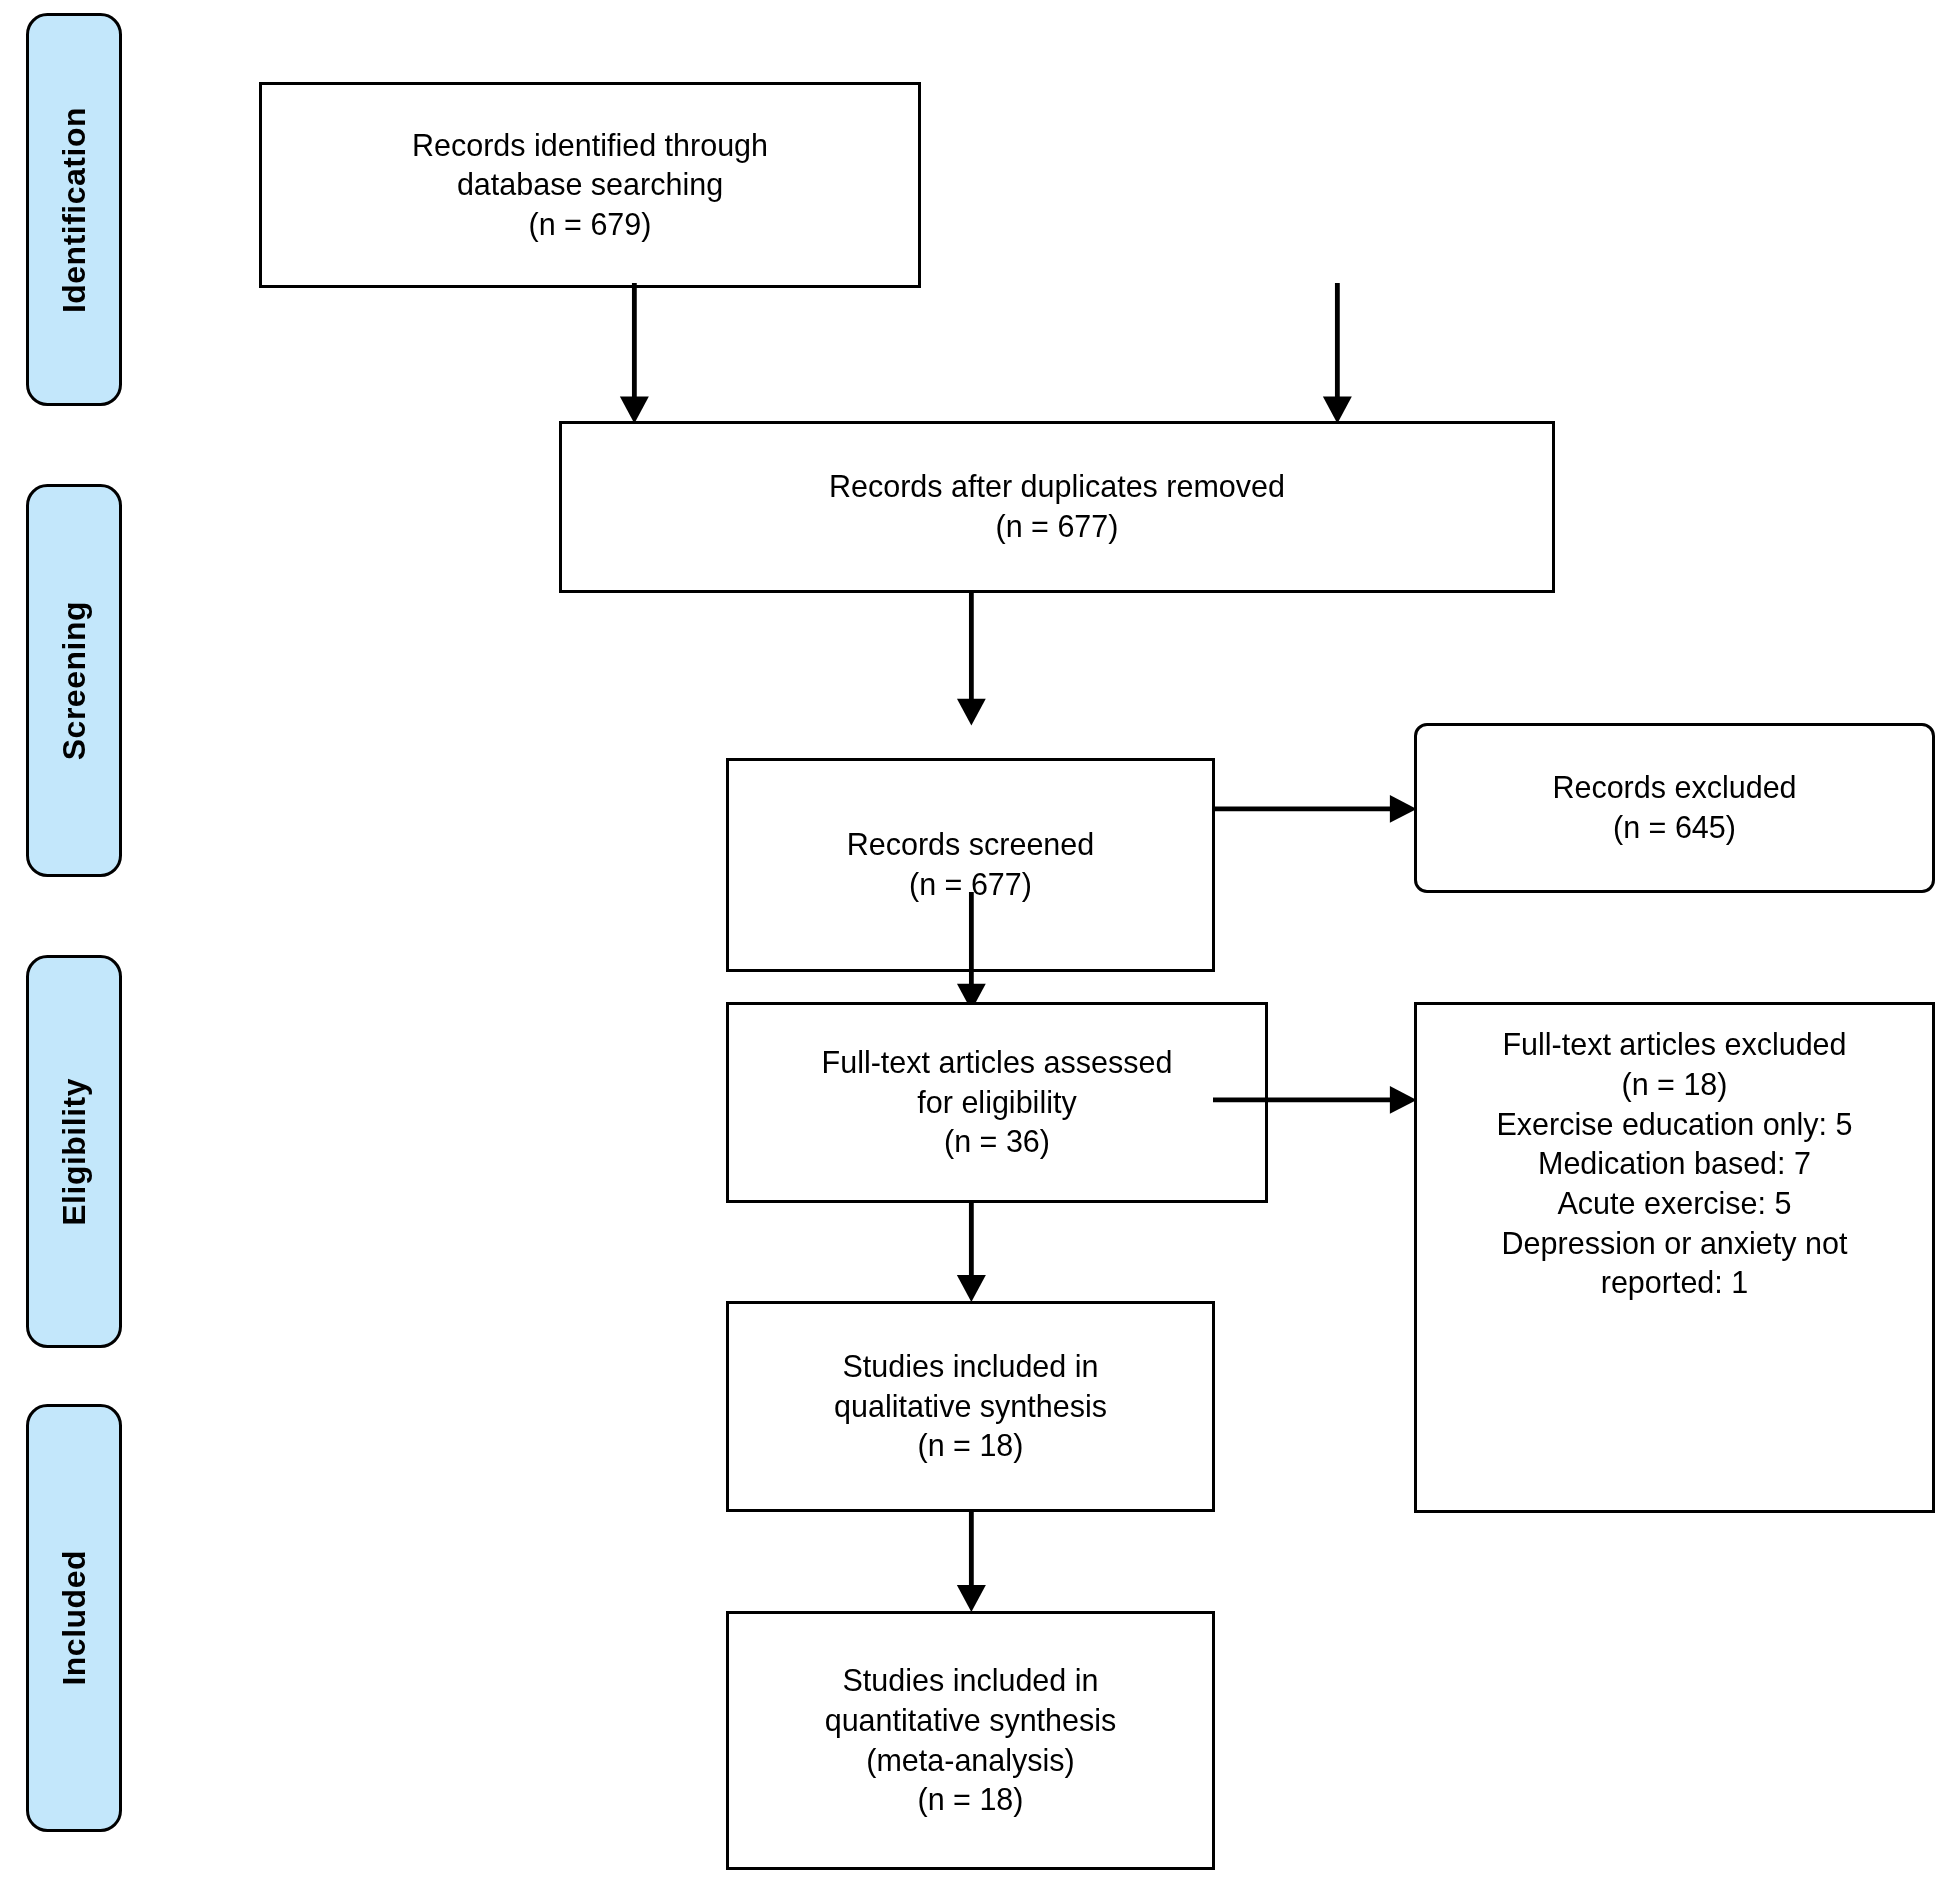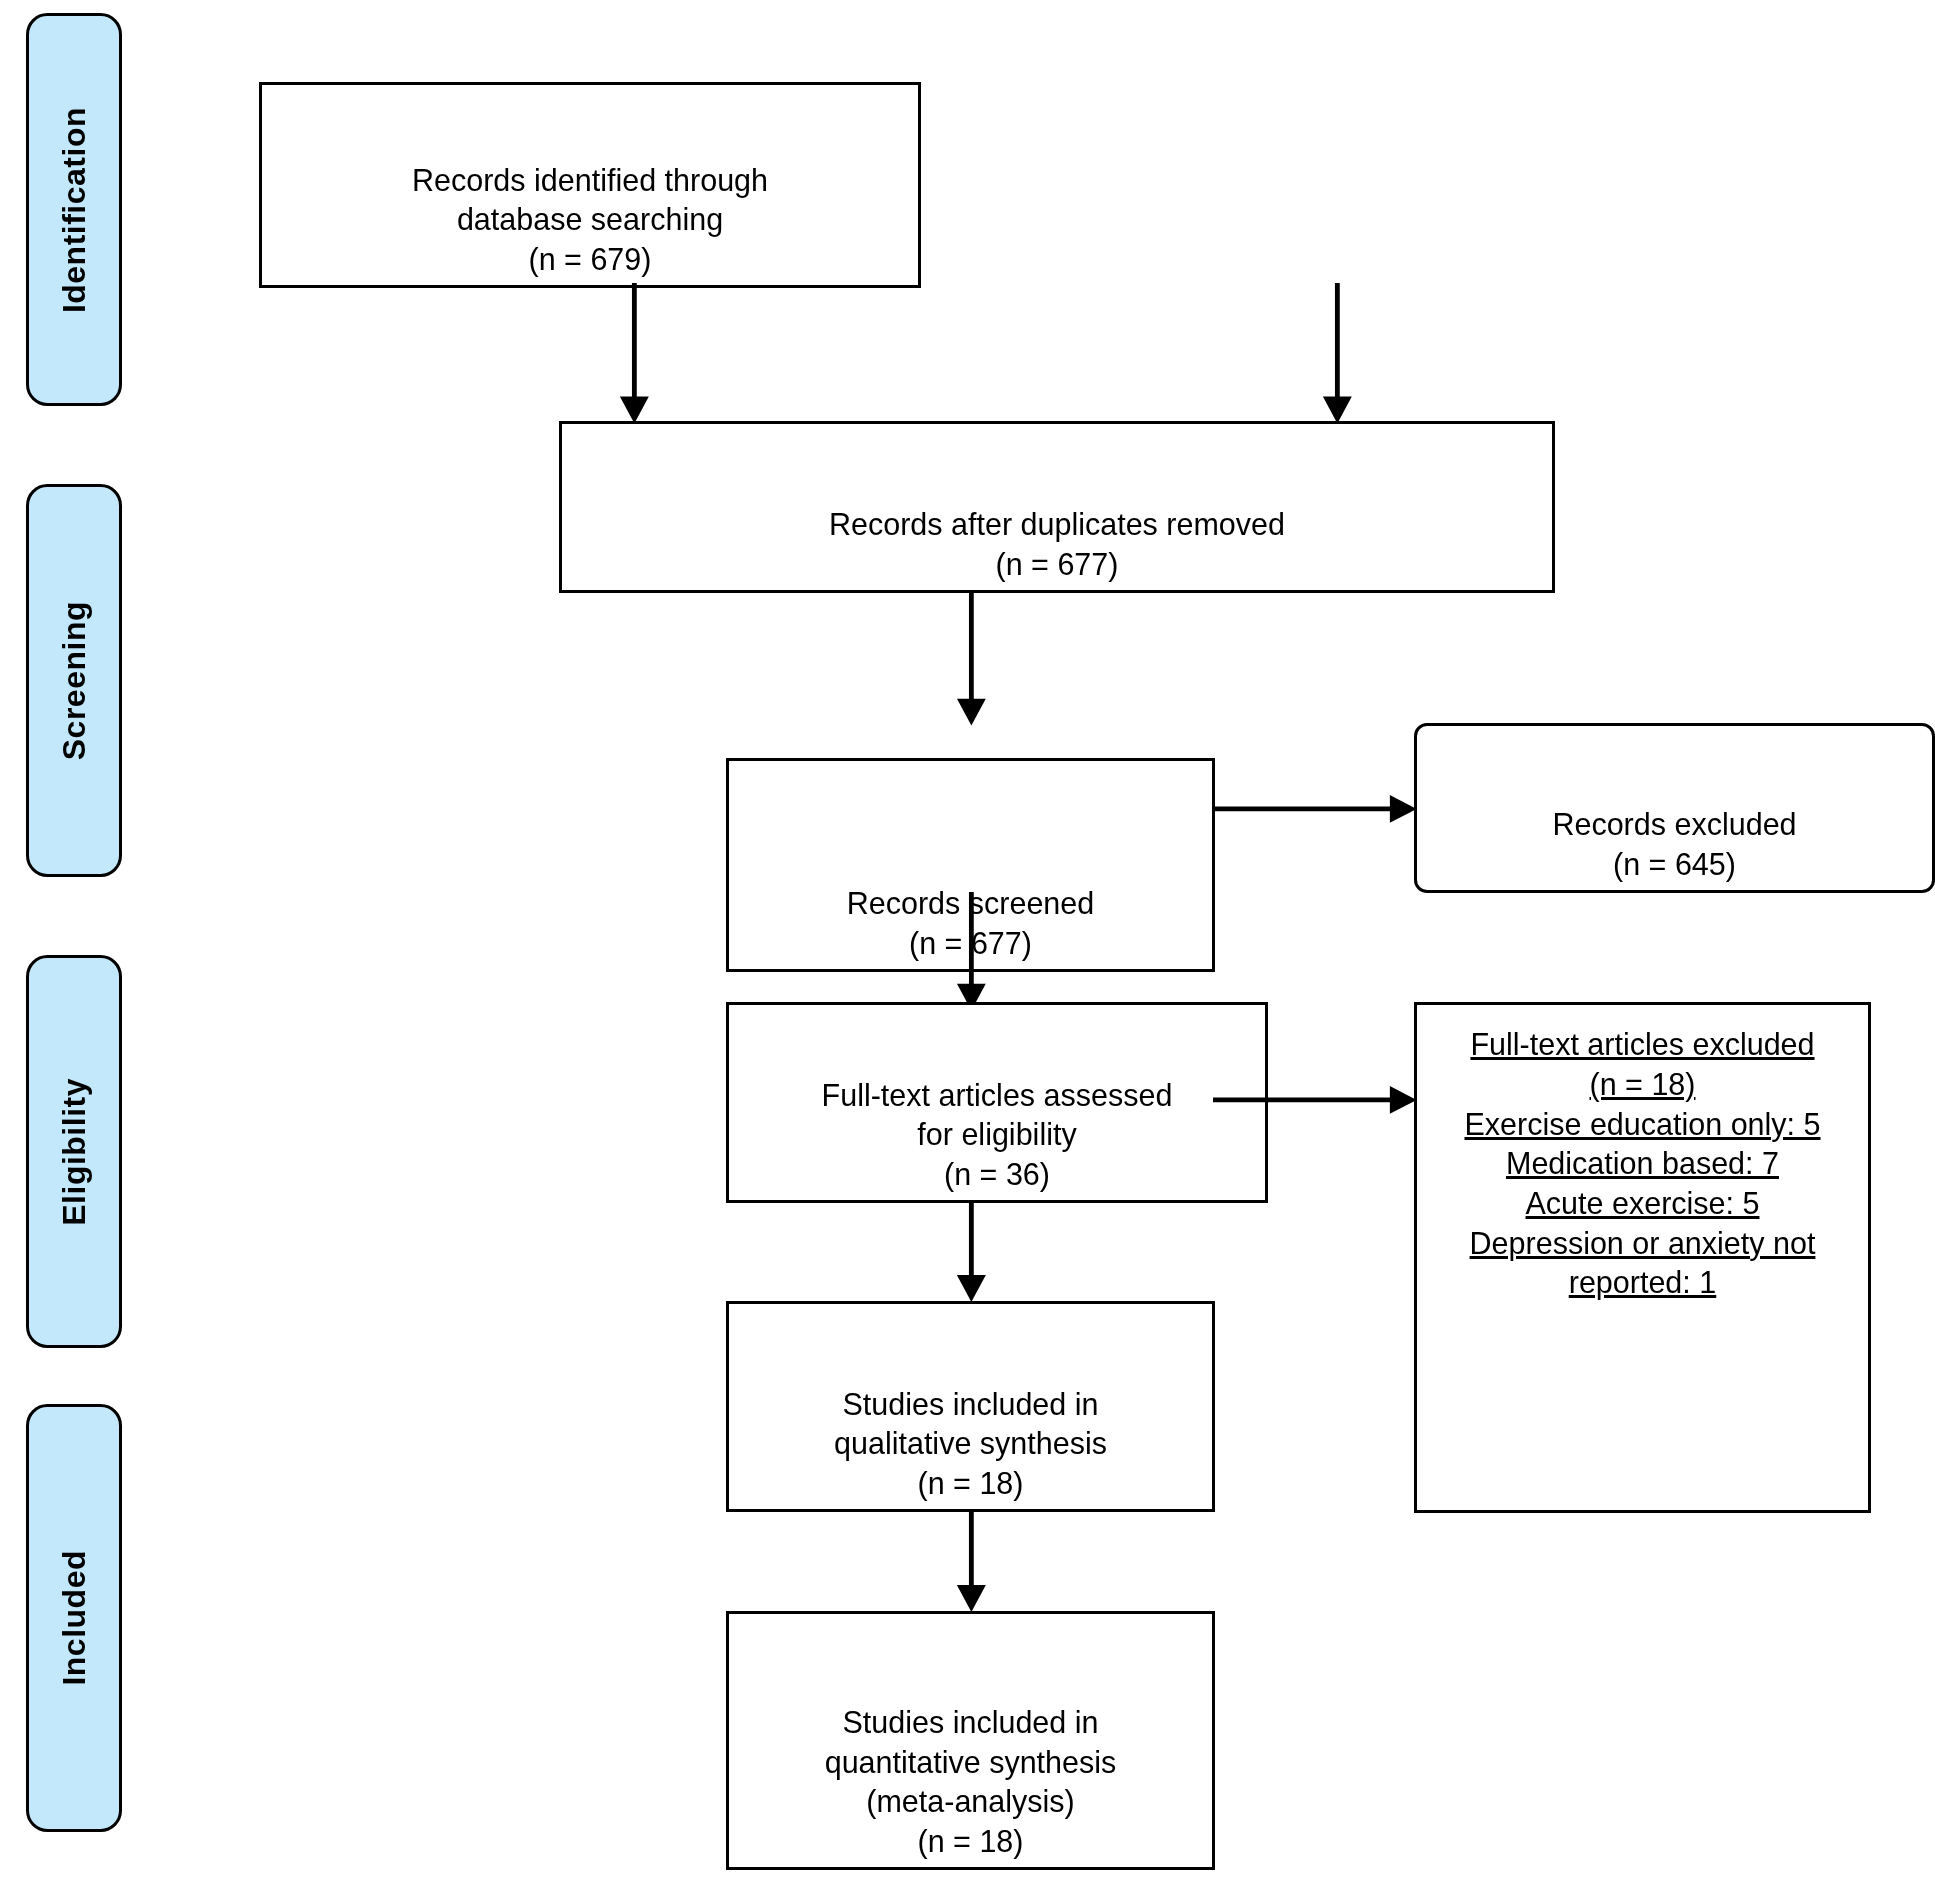--- a/index.html
+++ b/index.html
@@ -40,21 +40,21 @@
     line-height: 1;
   }
 
   
   .flow-box {
     position: absolute;
     background: #ffffff;
     border: 3.7px solid #000000;
     box-sizing: border-box;
     display: flex;
-    align-items: flex-end;
+    align-items: center;
     justify-content: center;
     text-align: center;
     padding: 5.3px 9.6px;
   }
   .flow-text {
     font-size: 30.5px;
     line-height: 1.30;
     color: #000000;
     white-space: pre-line;
   }
@@ -145,21 +145,21 @@
       <polygon points="36,222 9,172 63,172" fill="#000"></polygon>
     </svg>
   </div>
 
   <div class="flow-box" style="left:726px; top:1002px; width:542px; height:201px;">
     <span class="flow-text">Full-text articles assessed
 for eligibility
 (n = 36)</span>
   </div>
 
-  <div class="flow-box" style="left:1414px; top:1002px; width:457px; height:511px; align-items:flex-start; padding-top:20.3px;text-decoration:underline;">
+  <div class="flow-box" style="left:1414px; top:1002px; width:521px; height:511px; align-items:flex-start; padding-top:20.3px;">
     <span class="flow-text">Full-text articles excluded
 (n = 18)
 Exercise education only: 5
 Medication based: 7
 Acute exercise: 5
 Depression or anxiety not
 reported: 1</span>
   </div>
 
   <div class="conn" style="left:1213px; top:1080px;">

